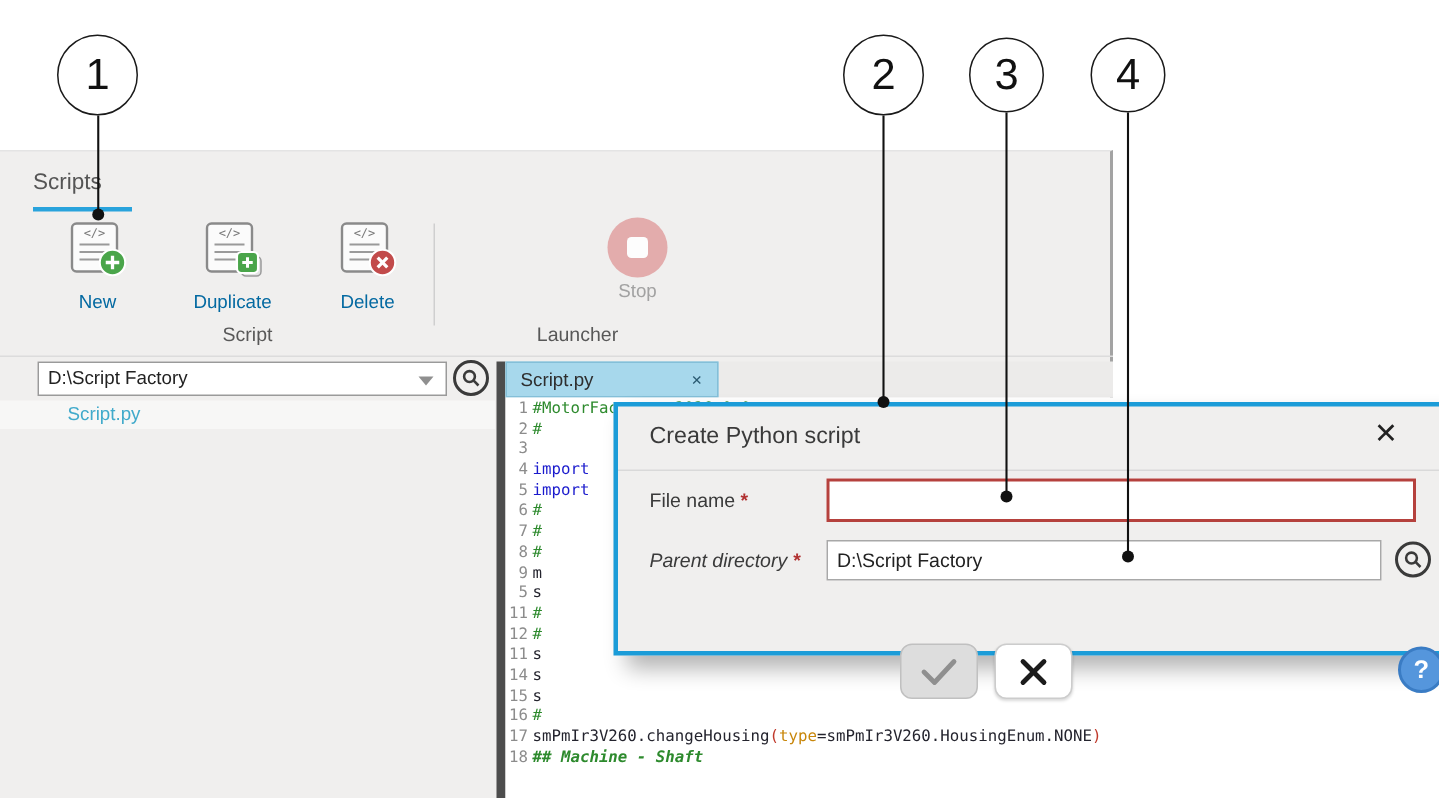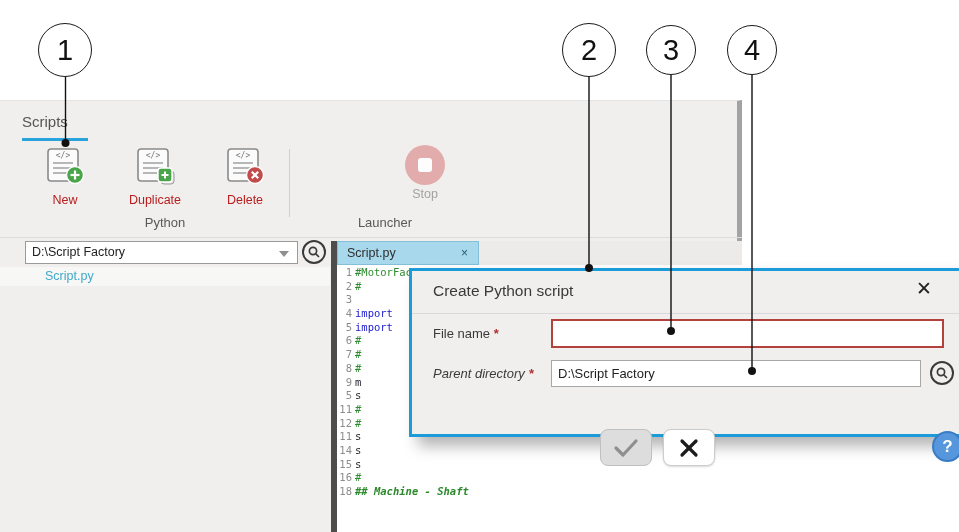--- a/index.html
+++ b/index.html
@@ -2,28 +2,28 @@
 <html><head>
 <meta charset="utf-8">
 <style>
   * { margin:0; padding:0; box-sizing:border-box; }
   html,body { width:959px; height:532px; background:#fff; overflow:hidden;
               font-family:"Liberation Sans", sans-serif; }
   .abs { position:absolute; }
 
   
   #app { left:0; top:100px; width:742px; height:432px; background:#f0efee;
-         border-top:1px solid #e4e4e4; border-right:5px solid #a3a3a3; }
+         border-top:1px solid #e4e4e4; border-right:2px solid #a3a3a3; }
   #scripts-tab { left:22px; top:12px; font-size:15px; color:#555; }
   #scripts-underline { left:22px; top:37px; width:66px; height:3px; background:#29a3dc; }
 
   
   .tool-btn { position:absolute; top:44px; width:80px; text-align:center; cursor:pointer; }
   .tool-btn .ticon { display:inline-block; }
-  .tool-label { font-size:12.5px; color:#b91c1c; margin-top:2px; }
+  .tool-label { font-size:12.5px; color:#0369a1; margin-top:2px; }
   .tool-label.dim { color:#a2a2a2; }
   .group-label { position:absolute; top:114px; font-size:13px; color:#585858; text-align:center; }
   #toolbar-sep { left:289px; top:48px; width:1px; height:68px; background:#cfcfcf; }
   #toolbar-bottom { left:0; top:136px; width:742px; height:1px; background:#dcdcdc; }
   .round-btn { width:40px; height:40px; border-radius:50%; display:flex; align-items:center; justify-content:center; margin:0 auto; }
   #run-circle { background:radial-gradient(circle at 35% 30%, #63b863, #3f9743); }
   #stop-circle { background:#e3acac; }
   #stop-square { width:14px; height:14px; border-radius:3px; background:#fdfdfd; }
 
   
@@ -149,21 +149,21 @@
   <div id="toolbar-sep" class="abs"></div>
 
 
   <div class="tool-btn" style="left:385px;">
     <div class="round-btn" id="stop-circle">
       <div id="stop-square"></div>
     </div>
     <div class="tool-label dim">Stop</div>
   </div>
 
-  <div class="group-label" style="left:125px; width:80px;">Python</div>
+  <div class="group-label" style="left:125px; width:80px;">Script</div>
   <div class="group-label" style="left:345px; width:80px;">Launcher</div>
 
   <div id="toolbar-bottom" class="abs"></div>
 
   <div id="path-combo" class="abs">
     <span>D:\Script Factory</span>
     <span id="combo-arrow"></span>
   </div>
 
   <div id="panel-lens" class="abs lens-btn">
@@ -197,20 +197,21 @@
         <div class="code-line"><span class="gutter">7</span><span class="code"><span class="seg com">#</span></span></div>
         <div class="code-line"><span class="gutter">8</span><span class="code"><span class="seg com">#</span></span></div>
         <div class="code-line"><span class="gutter">9</span><span class="code"><span class="seg pl">m</span></span></div>
         <div class="code-line"><span class="gutter">5</span><span class="code"><span class="seg pl">s</span></span></div>
         <div class="code-line"><span class="gutter">11</span><span class="code"><span class="seg com">#</span></span></div>
         <div class="code-line"><span class="gutter">12</span><span class="code"><span class="seg com">#</span></span></div>
         <div class="code-line"><span class="gutter">11</span><span class="code"><span class="seg pl">s</span></span></div>
         <div class="code-line"><span class="gutter">14</span><span class="code"><span class="seg pl">s</span></span></div>
         <div class="code-line"><span class="gutter">15</span><span class="code"><span class="seg pl">s</span></span></div>
         <div class="code-line"><span class="gutter">16</span><span class="code"><span class="seg com">#</span></span></div>
+        <div class="code-line"><span class="gutter">17</span><span class="code"><span class="seg pl">smPmIr3V260.changeHousing</span><span class="seg paren">(</span><span class="seg kwarg">type</span><span class="seg pl">=</span><span class="seg pl">smPmIr3V260.HousingEnum.NONE</span><span class="seg paren">)</span></span></div>
         <div class="code-line"><span class="gutter">18</span><span class="code"><span class="seg comi">## Machine - Shaft</span></span></div>
       </div>
   </div>
 </div>
 
 <div id="dialog" class="abs">
   <div id="dialog-title">Create Python script</div>
   <div id="dialog-close">✕</div>
   <div id="dialog-sep"></div>
 

